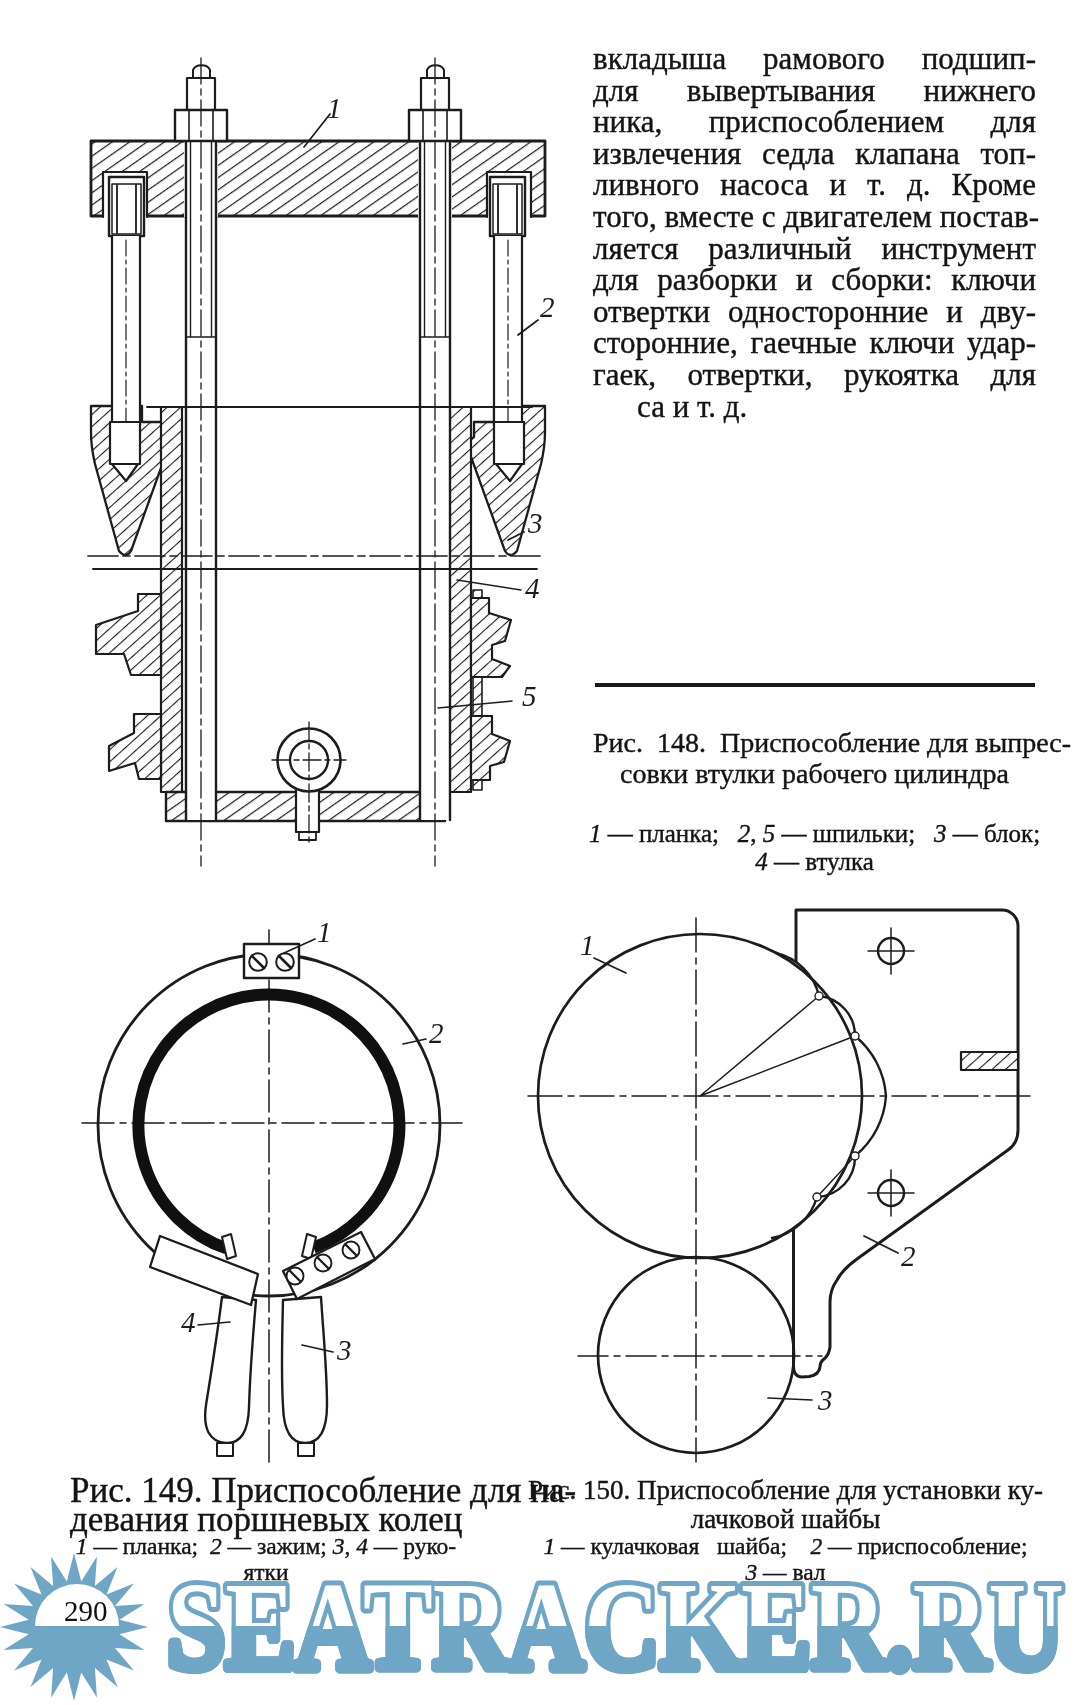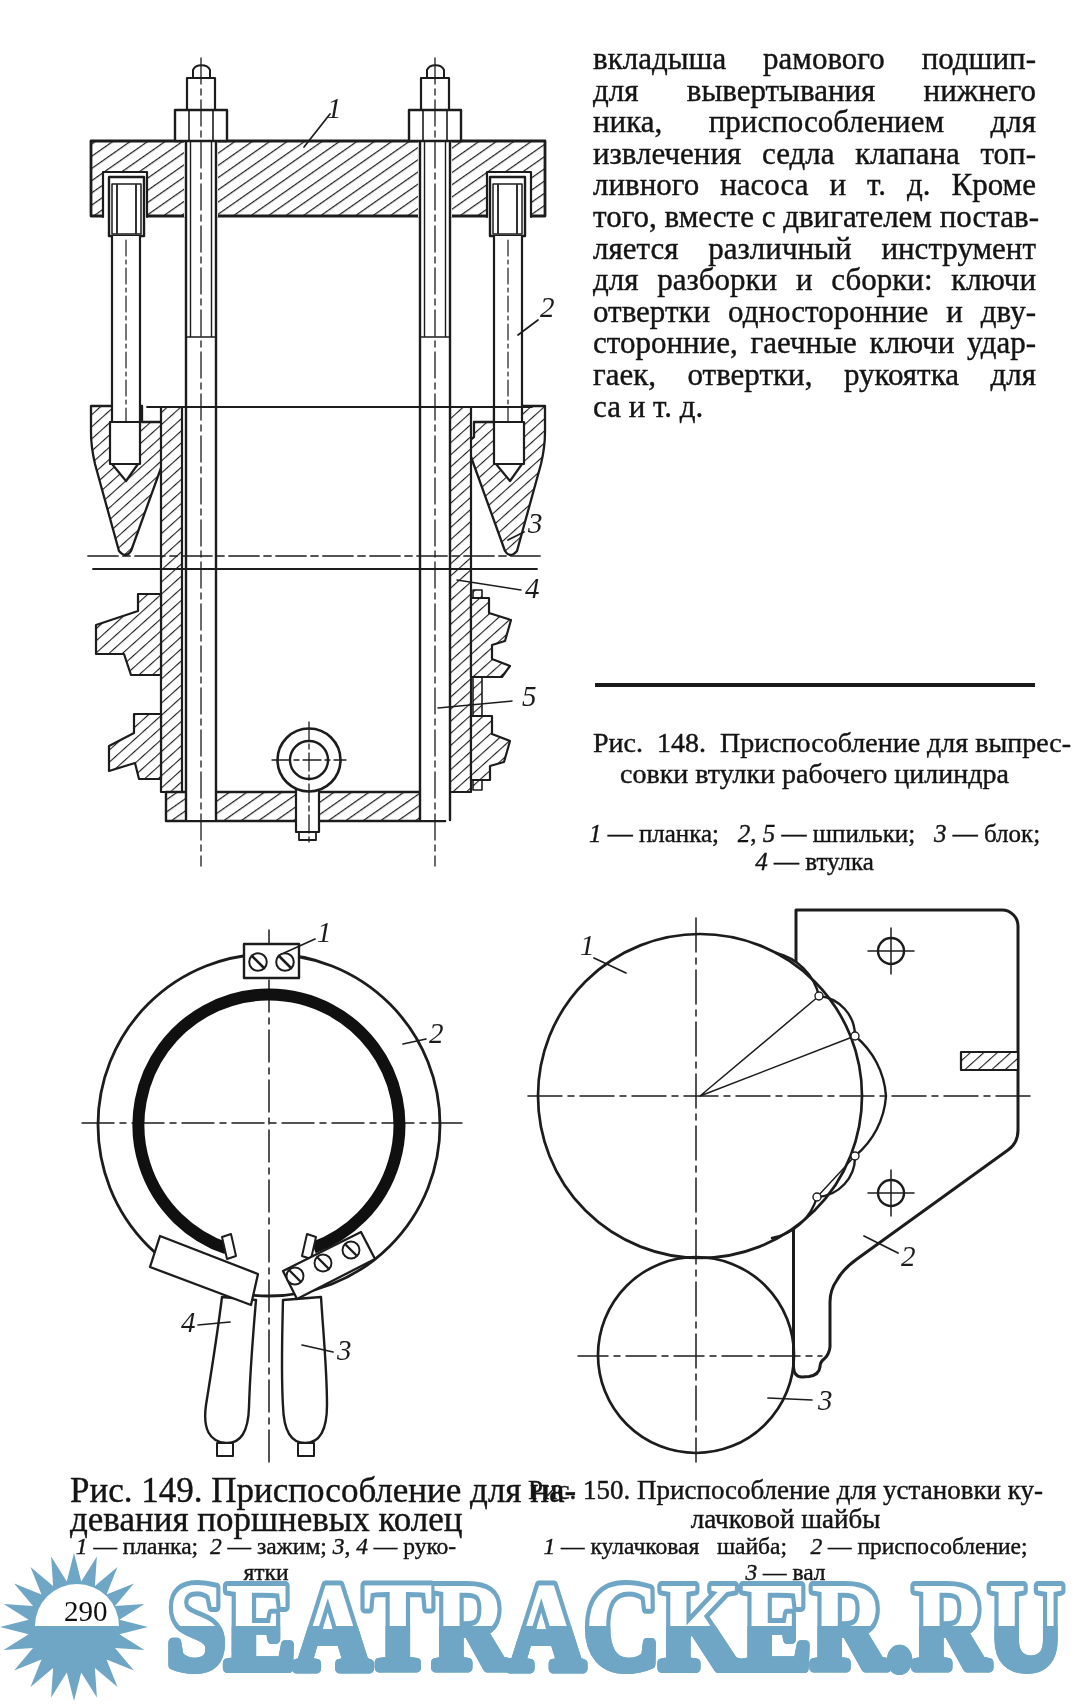--- a/index.html
+++ b/index.html
@@ -18,21 +18,21 @@
   <div class="jline">для вывертывания нижнего</div>
   <div class="jline">ника, приспособлением для</div>
   <div class="jline">извлечения седла клапана топ-</div>
   <div class="jline">ливного насоса и т. д. Кроме</div>
   <div class="jline">того, вместе с двигателем постав-</div>
   <div class="jline">ляется различный инструмент</div>
   <div class="jline">для разборки и сборки: ключи</div>
   <div class="jline">отвертки односторонние и дву-</div>
   <div class="jline">сторонние, гаечные ключи удар-</div>
   <div class="jline">гаек, отвертки, рукоятка для</div>
-  <div class="jline" style="text-align-last:left;">са и т. д.</div>
+  <div class="jline" style="text-align-last:left;margin-left:44px;">са и т. д.</div>
 </div>
 
 <div class="abs" style="left:595px;top:683px;width:440px;height:4px;background:#1a1a1a;"></div>
 
 <div class="abs cap" style="left:593px;top:727px;width:443px;font-size:28px;line-height:31px;white-space:nowrap;">
   Рис.&nbsp;&nbsp;148.&nbsp;&nbsp;Приспособление для выпрес-<br>совки втулки рабочего цилиндра
 </div>
 <div class="abs cap" style="left:583px;top:792px;width:463px;font-size:25px;line-height:28px;white-space:nowrap;margin-top:28px;">
   <i>1</i> — планка;&nbsp;&nbsp; <i>2</i>, <i>5</i> — шпильки;&nbsp;&nbsp; <i>3</i> — блок;<br><i>4</i> — втулка
 </div>

